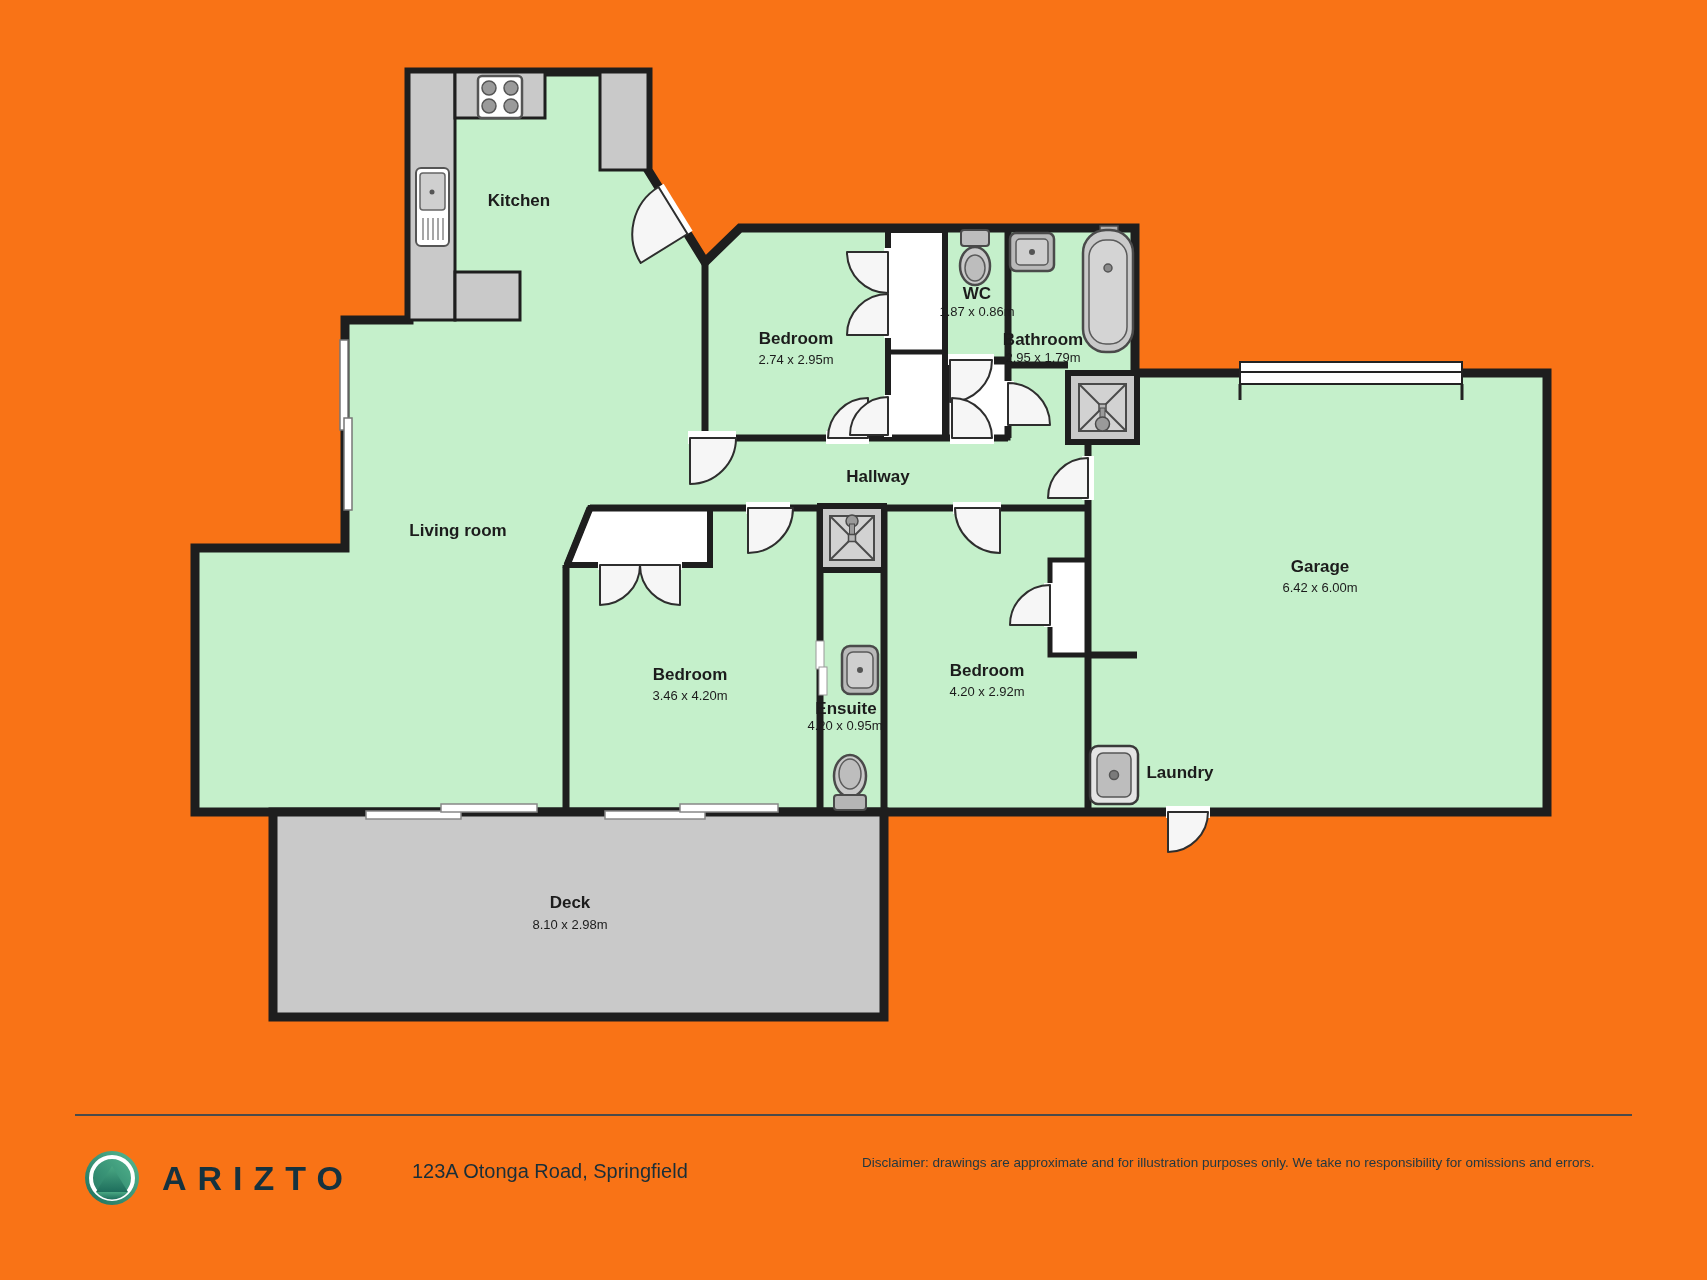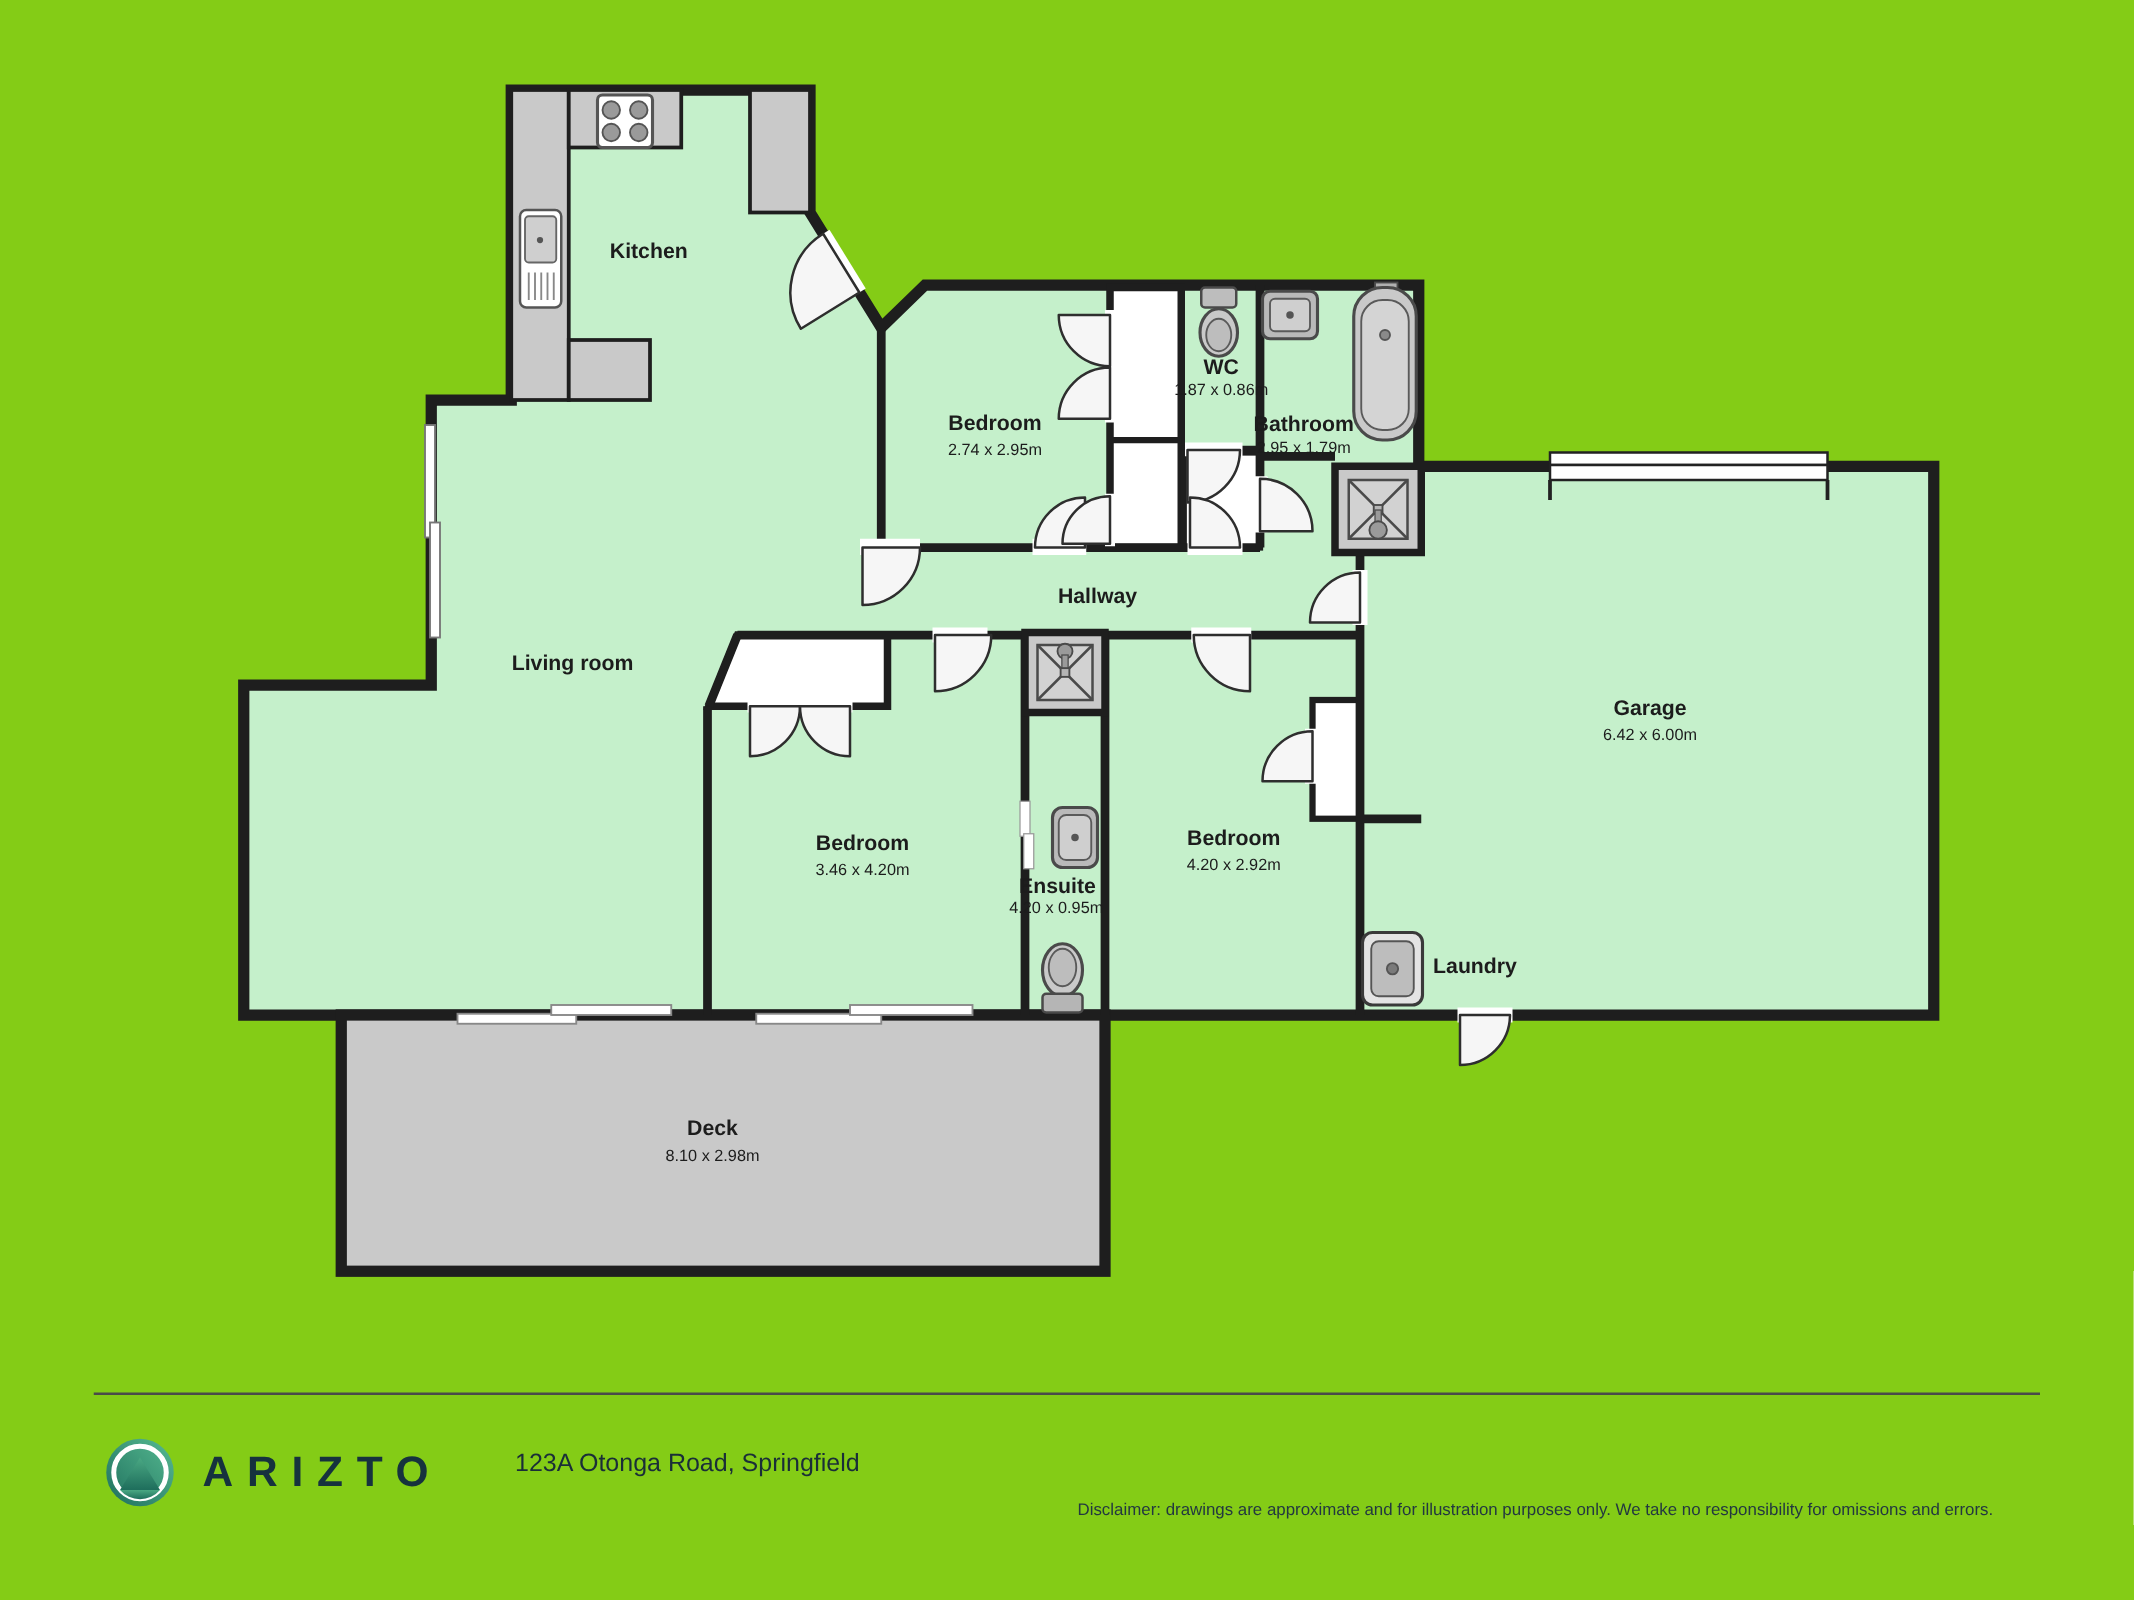--- a/index.html
+++ b/index.html
@@ -1,25 +1,25 @@
 <!DOCTYPE html>
 <html><head>
 <meta charset="utf-8">
 <style>
   html,body{margin:0;padding:0;background:#ffffff;}
   body{font-family:"Liberation Sans", sans-serif;}
-  #canvas{position:relative;width:1707px;height:1280px;background:#84cc16;overflow:hidden;}
+  #canvas{position:relative;width:1707px;height:1280px;background:#f97316;overflow:hidden;}
   #plan-svg{position:absolute;left:0;top:0;}
   .room-label{font-family:"Liberation Sans",sans-serif;font-weight:700;font-size:17px;fill:#1c1c1c;text-anchor:middle;}
   .room-dims{font-family:"Liberation Sans",sans-serif;font-weight:400;font-size:13px;fill:#1c1c1c;text-anchor:middle;}
   .footer-divider{position:absolute;left:75px;top:1114px;width:1557px;height:2px;background:#4a4a4a;}
   .logo-wrap{position:absolute;left:84px;top:1150px;display:flex;align-items:center;gap:22px;}
   .brand{font-size:34px;font-weight:700;letter-spacing:11px;color:#16323e;text-align:center;}
   .address{position:absolute;left:412px;top:1160px;font-size:20px;font-weight:400;color:#1a2e38;}
-  .disclaimer{position:absolute;left:862px;top:1152px;width:800px;font-size:13.5px;line-height:1.6;color:#233840;margin-top:45px;}
+  .disclaimer{position:absolute;left:862px;top:1152px;width:800px;font-size:13.5px;line-height:1.6;color:#233840;}
 </style>
 </head>
 <body>
 
 <div id="canvas">
 
 <svg id="plan-svg" width="1707" height="1280" viewBox="0 0 1707 1280">
 
   <g>
     <polygon points="409,72 648,72 648,170 705,262 740,228 1135,228 1135,373 1547,373 1547,812 195,812 195,548 345,548 345,320 409,320" fill="#c5f0cb" stroke="#1e1e1e" stroke-width="9" stroke-linejoin="miter"></polygon>

